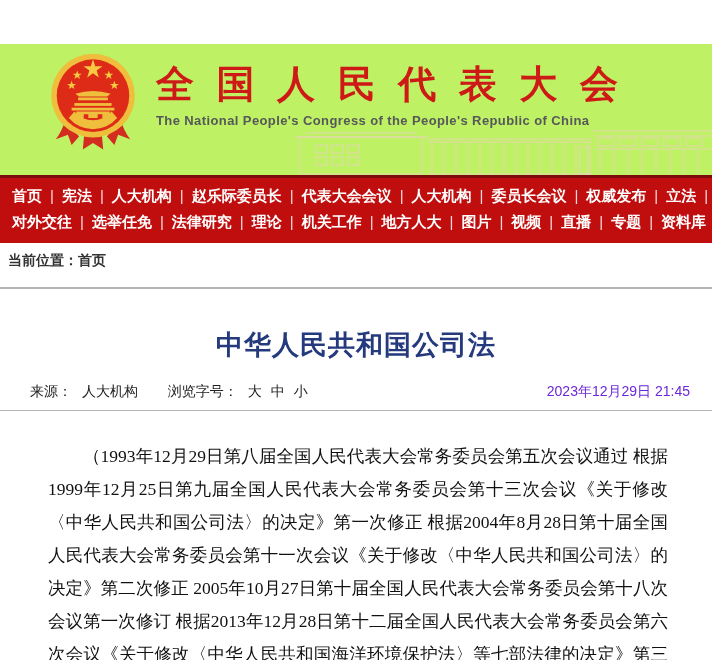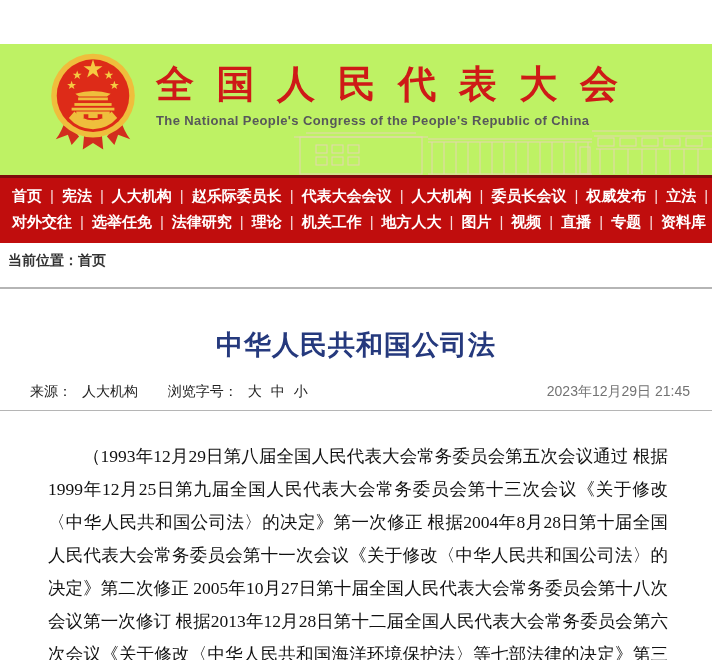--- a/index.html
+++ b/index.html
@@ -46,21 +46,21 @@
     font-size:27px;font-weight:bold;color:#25397d;letter-spacing:1px;
   }
   .meta{
     display:flex;justify-content:space-between;align-items:flex-end;
     margin-top:20px;padding:0 22px 9px 30px;font-size:14px;color:#222;
     border-bottom:1px solid #b5b5b5;
   }
   .meta-left span{margin-right:6px;}
   .meta-left .gap{margin-right:26px;}
   .fs-btn{cursor:pointer;margin-right:9px;color:#222;}
-  .meta-date{color:#737373;}
+  .meta-date{color:#6d28d9;}
   .article-body{
     margin:29px 44px 0 48px;
     font-family:"Liberation Serif","DejaVu Serif",serif;
     font-size:17.5px;line-height:33px;color:#111;
     text-align:justify;text-indent:2em;
   }
 </style>
 </head>
 <body>
 

